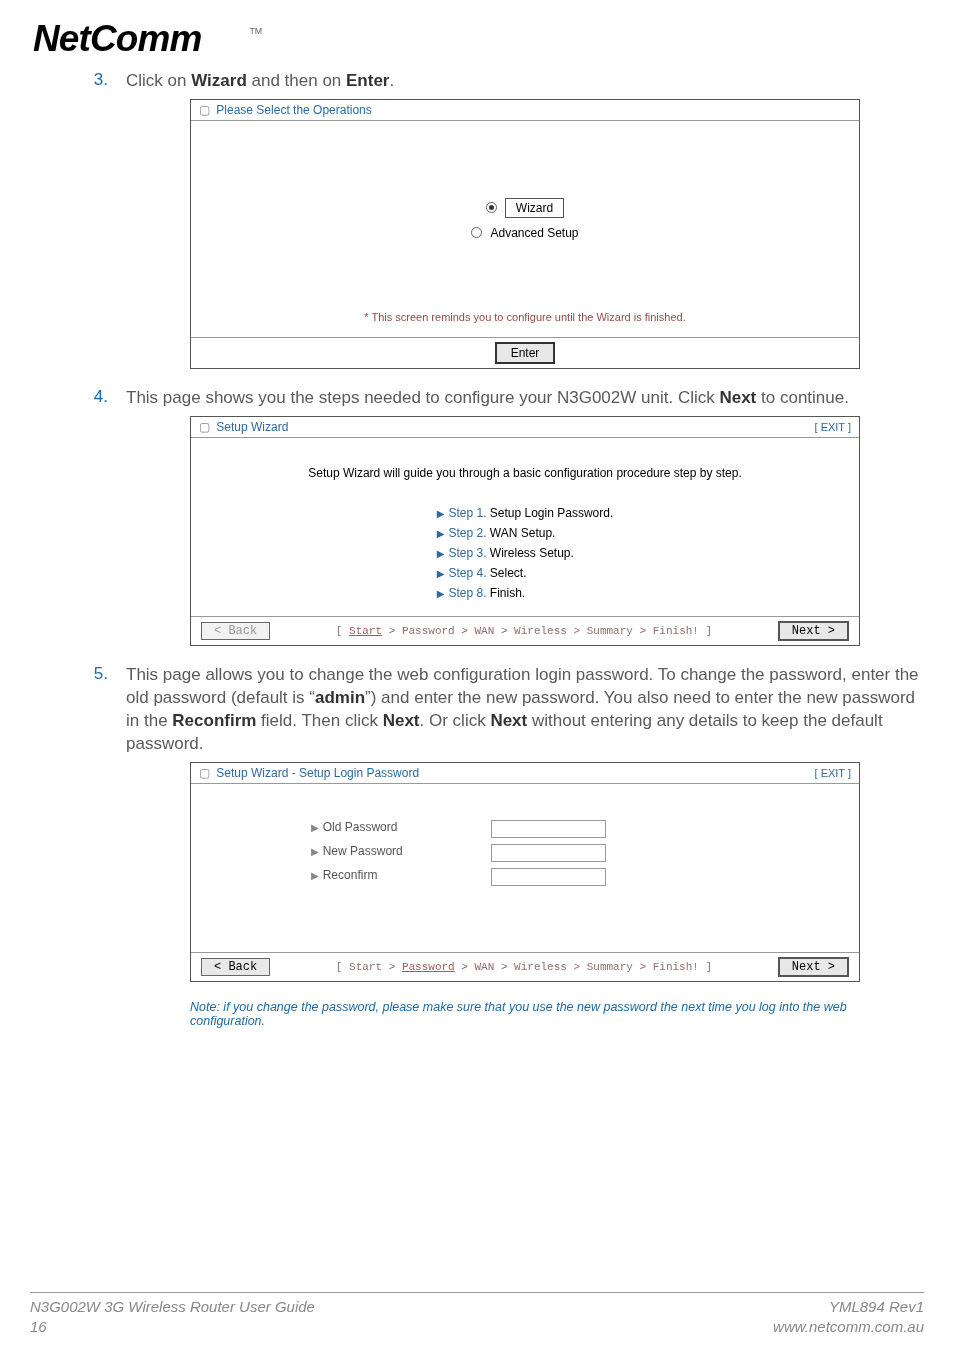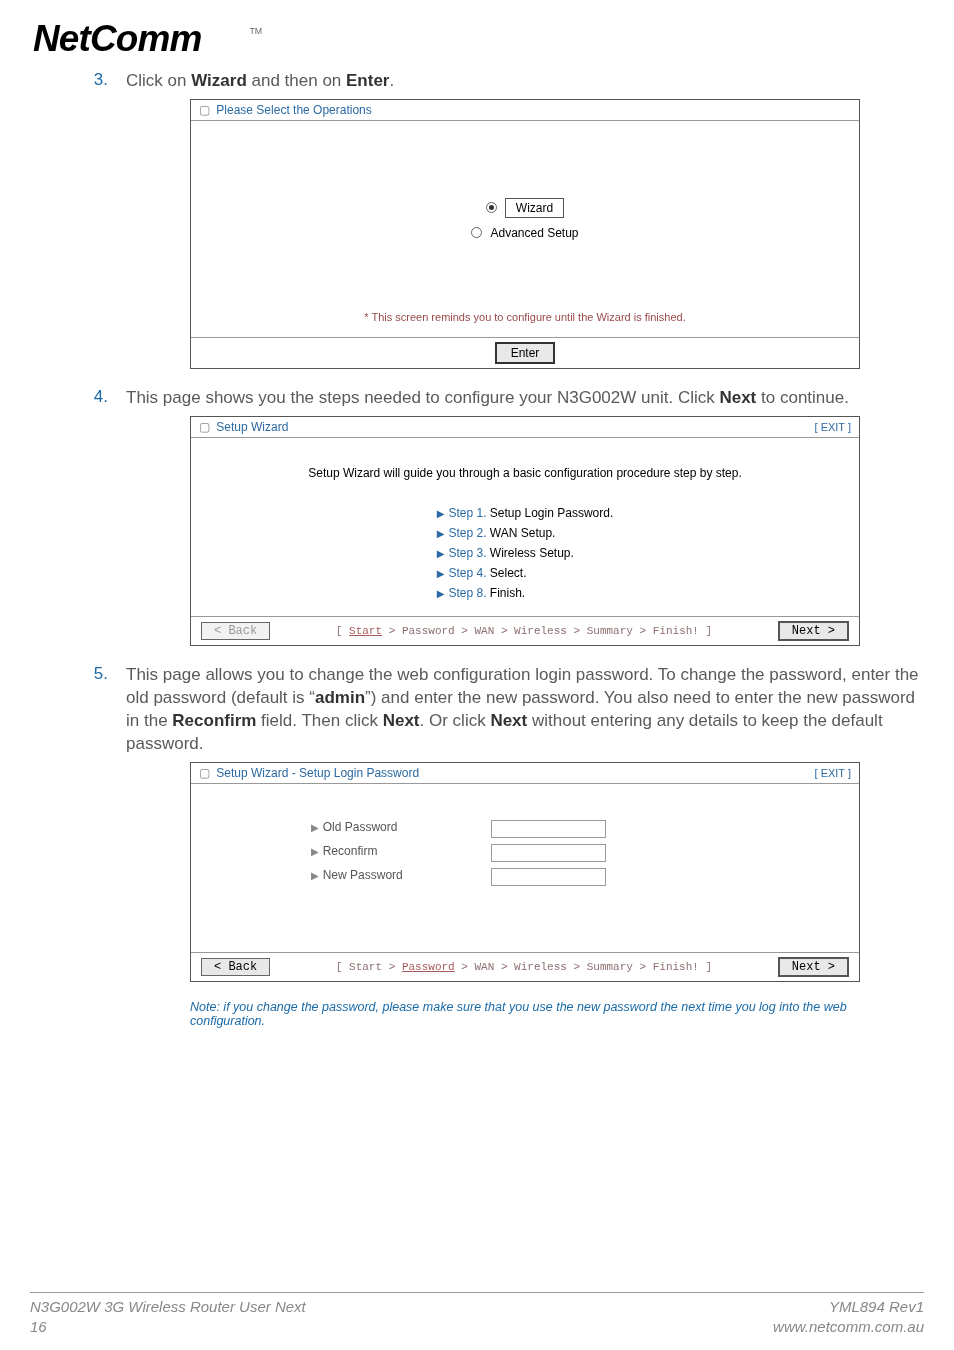--- a/index.html
+++ b/index.html
@@ -266,44 +266,44 @@
       <div class="panel-title">
         <span><span class="sq">▢</span><span>Setup Wizard - Setup Login Password</span></span>
         <span class="exit-link">[ EXIT ]</span>
       </div>
       <div class="pw-body">
         <div class="pw-row">
           <span class="lbl"><span class="tri">▶</span><span>Old Password</span></span>
           <input type="text" style="">
         </div>
         <div class="pw-row">
+          <span class="lbl"><span class="tri">▶</span><span>New Password</span></span>
+          <input type="text" style="">
+        </div>
+        <div class="pw-row">
           <span class="lbl"><span class="tri">▶</span><span>Reconfirm</span></span>
-          <input type="text" style="">
-        </div>
-        <div class="pw-row">
-          <span class="lbl"><span class="tri">▶</span><span>New Password</span></span>
           <input type="text" style="">
         </div>
       </div>
       <div class="nav-bar">
         <span class="btn small">&lt; Back</span>
         <span class="breadcrumb">
           <span>[ Start &gt; </span><span class="current">Password</span><span> &gt; WAN &gt; Wireless &gt; Summary &gt; Finish! ]</span>
         </span>
         <span class="btn small" style="border:2px solid #555">Next &gt;</span>
       </div>
     </div>
 
     <div class="note">Note: if you change the password, please make sure that you use the new password the next time you log into the web configuration.</div>
 
   </div>
 </div>
 
 <div class="footer">
   <div class="fl">
-    <div>N3G002W 3G Wireless Router User Next</div>
+    <div>N3G002W 3G Wireless Router User Guide</div>
     <div>16</div>
   </div>
   <div class="fr">
     <div>YML894 Rev1</div>
     <div>www.netcomm.com.au</div>
   </div>
 </div>
 
 </body></html>

